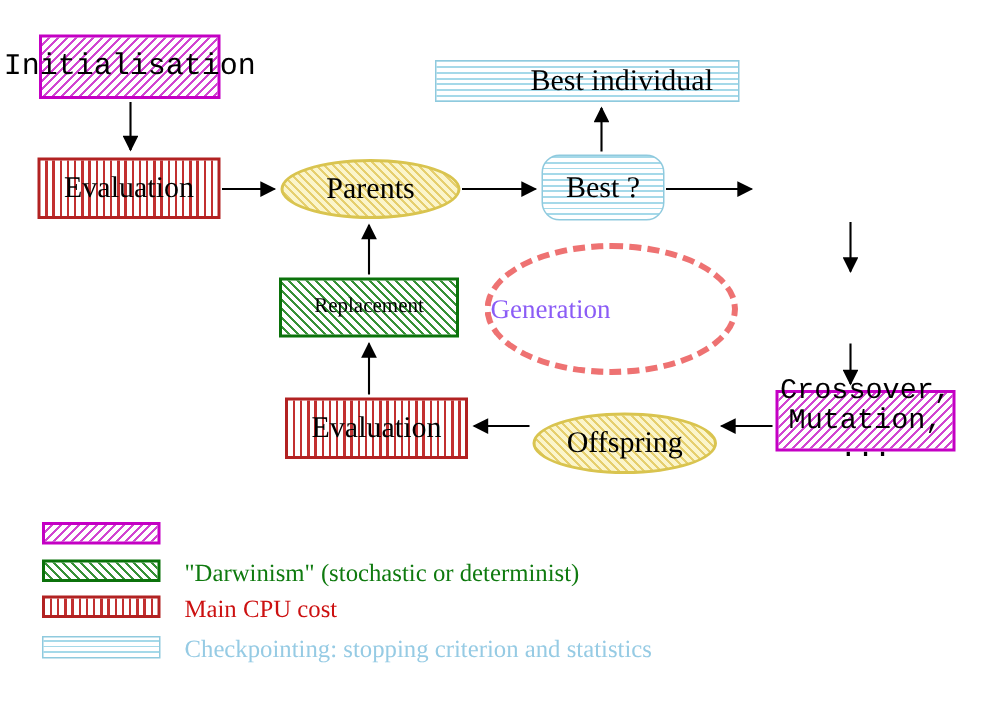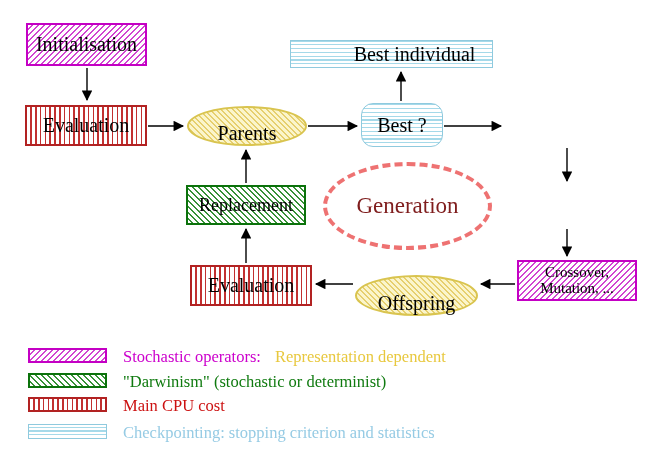--- a/index.html
+++ b/index.html
@@ -19,50 +19,50 @@
     align-items: center;
     justify-content: center;
     color: #000;
     font-size: 20px;
     text-align: center;
     line-height: 1.05;
   }
   .hatch-magenta {
     background: repeating-linear-gradient(135deg, #ffffff 0px, #ffffff 2.8px, #d145d1 2.8px, #d145d1 4.2px);
     border: 2px solid #c400c4;
+    font-family: Liberation Mono, monospace;
   }
   .hatch-green {
     background: repeating-linear-gradient(45deg, #ffffff 0px, #ffffff 2.8px, #379137 2.8px, #379137 4.2px);
     border: 2px solid #0b720b;
   }
   .stripe-red {
     background: repeating-linear-gradient(90deg, #ffffff 0px, #ffffff 3.2px, #c23030 3.2px, #c23030 4.8px);
     border: 2px solid #b22222;
   }
   .stripe-cyan {
     background: repeating-linear-gradient(0deg, #ffffff 0px, #ffffff 2.6px, #a5d9e9 2.6px, #a5d9e9 3.8px);
     border: 2px solid #8fcade;
   }
   .hatch-yellow {
     background: #fbf5cb repeating-linear-gradient(45deg, rgba(0,0,0,0) 0px, rgba(0,0,0,0) 2.6px, #e6cf6e 2.6px, #e6cf6e 4px);
     border: 2px solid #d9c44f;
   }
-  .ellipse { border-radius: 50%; align-items: flex-end; }
+  .ellipse { border-radius: 50%; }
   .rounded { border-radius: 12px; }
   .gen-ellipse {
     position: absolute;
     border: 4px dashed #ee7272;
     border-radius: 50%;
     display: flex;
     align-items: center;
-    justify-content: center;
-    color: #7f1d1d;
-    font-size: 23px;
+    color: #8b5cf6;
+    font-size: 18px;
   }
-  .two-line { font-size: 15px; }
+  .two-line { font-size: 19px; }
   .legend-swatch { position: absolute; width: 79px; height: 15px; }
   .legend-text {
     position: absolute;
     left: 123px;
     font-size: 16.5px;
     white-space: nowrap;
     display: flex;
     gap: 14px;
   }
 </style>
@@ -104,21 +104,21 @@
 
   <div class="node stripe-cyan" style="left:290px; top:40px; width:203px; height:28px; border-width:1.5px;padding-left:46px;">
     <span>Best individual</span>
   </div>
 
   <div class="node stripe-cyan rounded" style="left:361px; top:103px; width:82px; height:44px; border-width:1.5px;">
     <span>Best ?</span>
   </div>
 
 
-  <div class="node hatch-green" style="left:186px; top:185px; width:120px; height:40px; font-size:18px;">
+  <div class="node hatch-green" style="left:186px; top:185px; width:120px; height:40px; font-size:14px;">
     <span>Replacement</span>
   </div>
 
   <div class="gen-ellipse" style="left:323px; top:162px; width:169px; height:88px;">
     <span>Generation</span>
   </div>
 
 
   <div class="node stripe-red" style="left:190px; top:265px; width:122px; height:41px;">
     <span>Evaluation</span>
@@ -127,24 +127,20 @@
   <div class="node hatch-yellow ellipse" style="left:355px; top:275px; width:123px; height:41px;font-family:Liberation Serif, serif;">
     <span>Offspring</span>
   </div>
 
   <div class="node hatch-magenta two-line" style="left:517px; top:260px; width:120px; height:41px; flex-direction:column;">
     <span>Crossover,</span>
     <span>Mutation, ...</span>
   </div>
 
   <div class="legend-swatch hatch-magenta" style="left:28px; top:348px;"></div>
-  <div class="legend-text" style="top:347px;">
-    <span style="color:#cc00cc;">Stochastic operators:</span>
-    <span style="color:#e8c83e;">Representation dependent</span>
-  </div>
 
   <div class="legend-swatch hatch-green" style="left:28px; top:373px;"></div>
   <div class="legend-text" style="top:372px; color:#0f7a0f;">
     <span>"Darwinism" (stochastic or determinist)</span>
   </div>
 
   <div class="legend-swatch stripe-red" style="left:28px; top:397px;"></div>
   <div class="legend-text" style="top:396px; color:#cc1111;">
     <span>Main CPU cost</span>
   </div>

